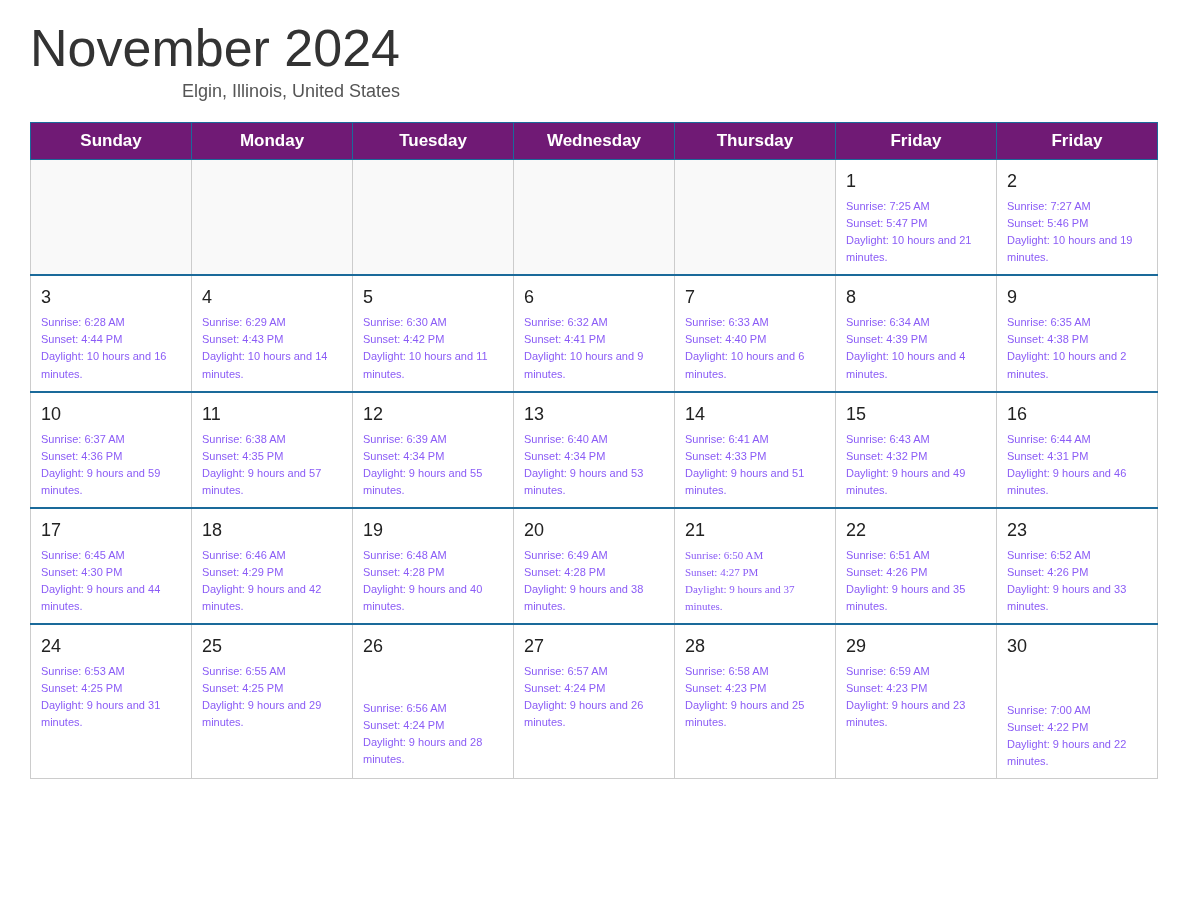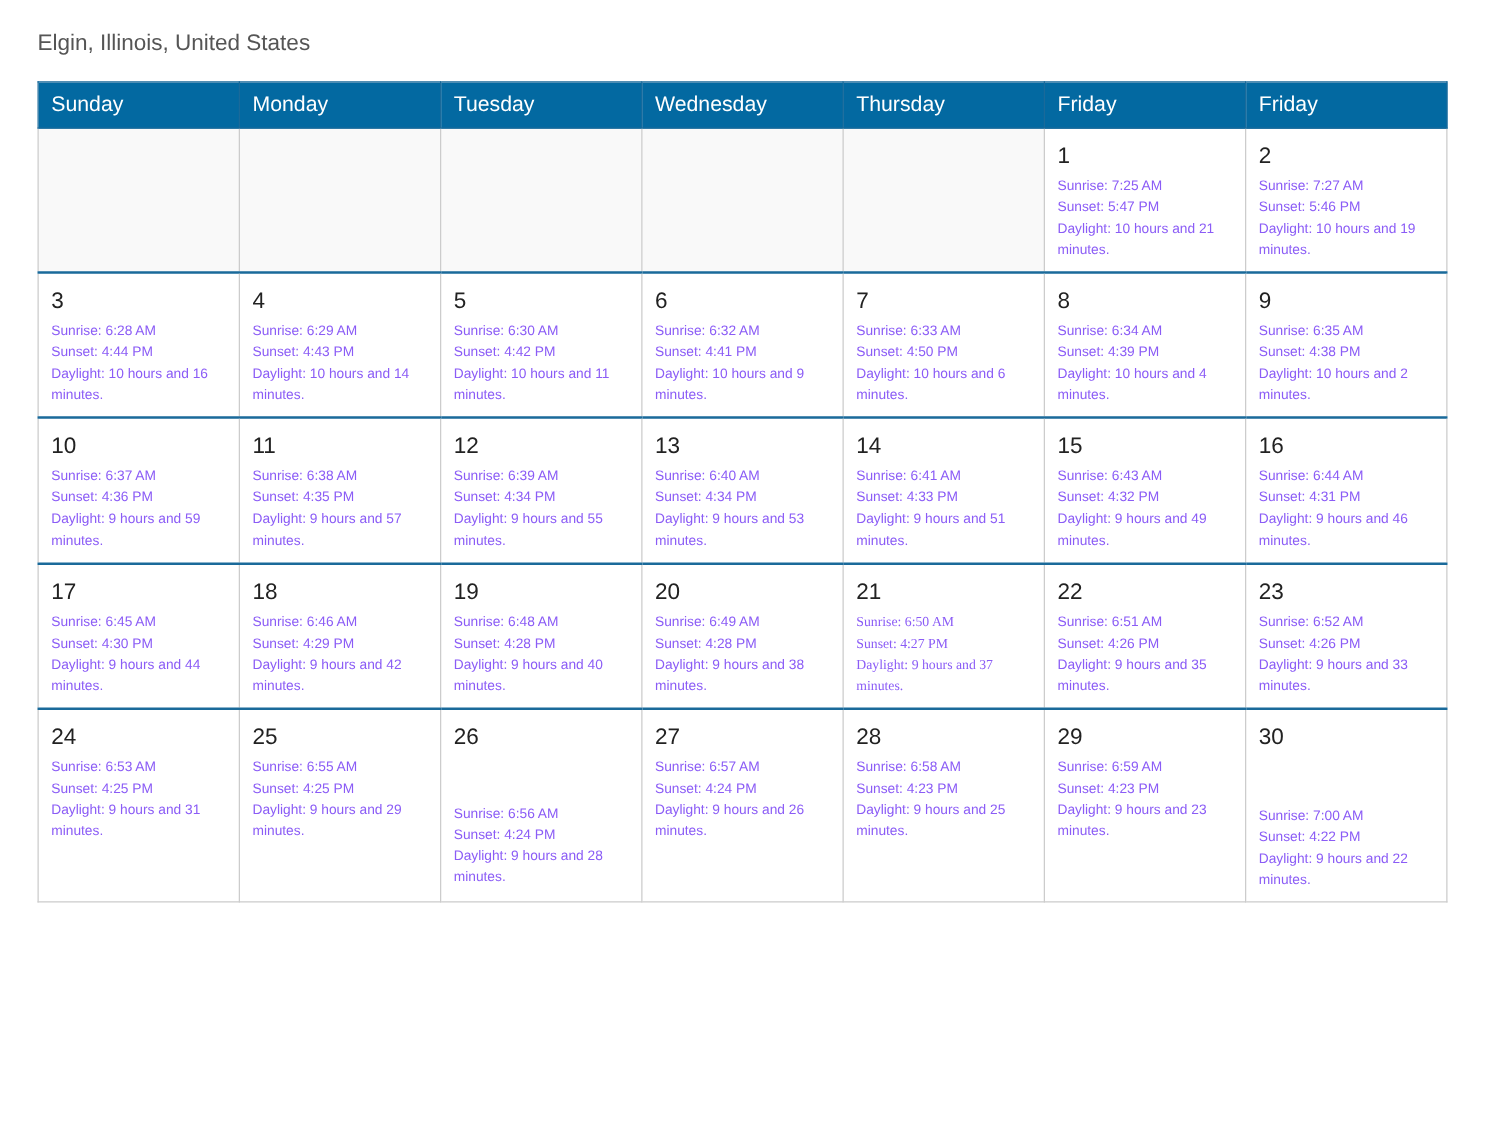--- a/index.html
+++ b/index.html
@@ -58,26 +58,26 @@
       font-size: 18px;
       color: #555;
       margin-top: 4px;
     }
     .calendar {
       width: 100%;
       border-collapse: collapse;
       border: 1px solid #aaa;
     }
     .calendar th {
-      background-color: #0369a1;
+      background-color: #701a75;
       color: #fff;
-      text-align: left;
+      text-align: center;
       padding: 8px 10px;
       font-size: 17px;
-      font-weight: normal;
+      font-weight: bold;
       border: 1px solid #1a6a9a;
     }
     .calendar td {
       vertical-align: top;
       padding: 8px 10px;
       border: 1px solid #ccc;
       width: 14.28%;
       min-height: 100px;
       font-size: 13.5px;
       color: #333;
@@ -100,20 +100,21 @@
     }
     .row-border td {
       border-top: 2px solid #1a6a9a;
     }
   </style>
 </head>
 <body>
 
 <div class="header">
   <div class="title-section">
+    <div class="calendar-title">November 2024</div>
     <div class="calendar-subtitle">Elgin, Illinois, United States</div>
   </div>
 </div>
 
 <table class="calendar">
   <thead>
     <tr>
     <th>Sunday</th>
         <th>Monday</th>
         <th>Tuesday</th>
@@ -164,21 +165,21 @@
         </td>
         <td>
           <span class="day-num">6</span>
           <div class="day-info" style="white-space: pre-line;">Sunrise: 6:32 AM
 Sunset: 4:41 PM
 Daylight: 10 hours and 9 minutes.</div>
         </td>
         <td>
           <span class="day-num">7</span>
           <div class="day-info" style="white-space: pre-line;">Sunrise: 6:33 AM
-Sunset: 4:50 PM
+Sunset: 4:40 PM
 Daylight: 10 hours and 6 minutes.</div>
         </td>
         <td>
           <span class="day-num">8</span>
           <div class="day-info" style="white-space: pre-line;">Sunrise: 6:34 AM
 Sunset: 4:39 PM
 Daylight: 10 hours and 4 minutes.</div>
         </td>
         <td>
           <span class="day-num">9</span>

